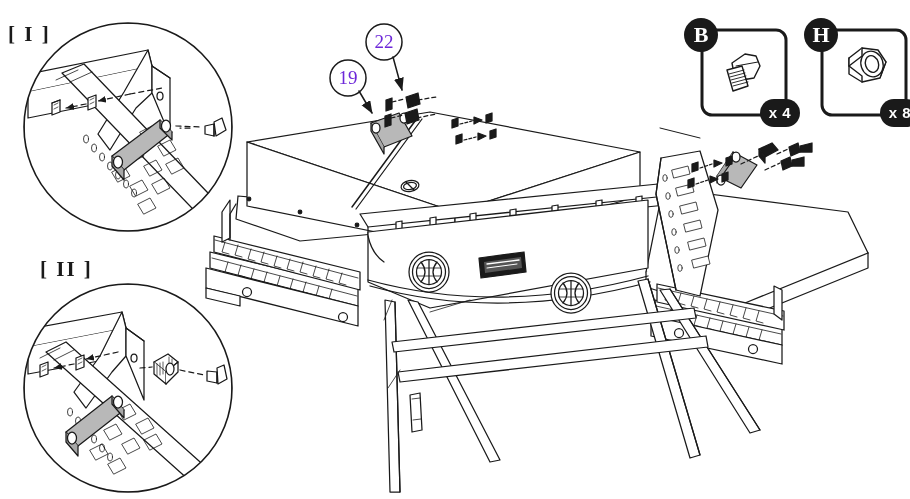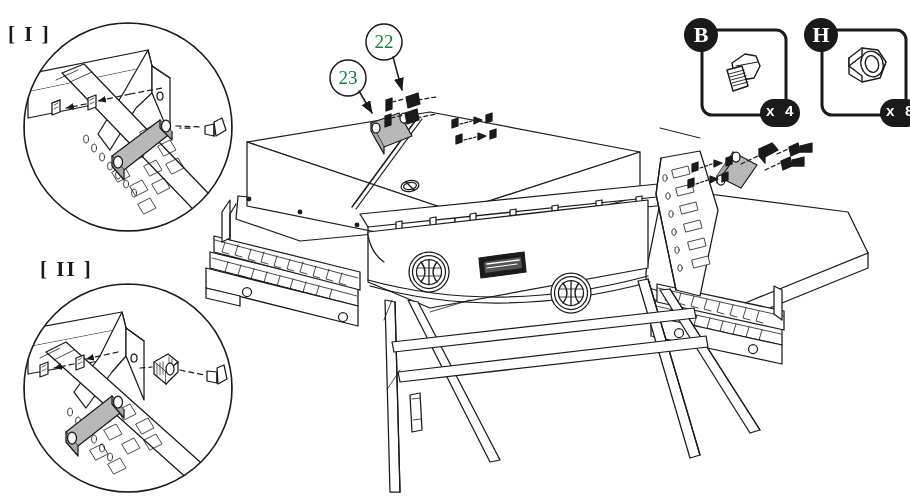--- a/index.html
+++ b/index.html
@@ -34,21 +34,21 @@
     user-select: none;
   }
   #tag-I  { left: 8px;  top: 22px; }
   #tag-II { left: 8px;  top: 257px; margin-left: 32px; }
 
   .callout-num {
     position: absolute;
     font-family: "Liberation Serif", serif;
     font-size: 19px;
     font-weight: 400;
-    color: #15803d;
+    color: #6d28d9;
     width: 36px;
     text-align: center;
     line-height: 36px;
     user-select: none;
   }
   #num-22 { left: 366px; top: 24px; }
   #num-23 { left: 330px; top: 60px; }
 
   .kit-letter {
     position: absolute;
@@ -67,21 +67,21 @@
   #kit-letter-B { left: 684px; top: 18px; }
   #kit-letter-H { left: 804px; top: 18px; }
 
   .kit-count {
     position: absolute;
     width: 40px;
     height: 28px;
     border-radius: 14px;
     background: #1a1a1a;
     color: #ffffff;
-    font-family: Liberation Mono, monospace;
+    font-family: Liberation Sans, sans-serif;
     font-size: 15px;
     font-weight: 700;
     line-height: 28px;
     text-align: center;
     letter-spacing: 0.5px;
     user-select: none;
   }
   #kit-count-B { left: 760px; top: 99px; }
   #kit-count-H { left: 880px; top: 99px; }
 </style>
@@ -537,21 +537,21 @@
 
     </g>
   </svg>
 
   <div class="detail-tag" id="tag-I">[ I ]</div>
 
   <div class="detail-tag" id="tag-II">[ II ]</div>
 
   <div class="callout-num" id="num-22">22</div>
 
-  <div class="callout-num" id="num-23">23</div>
+  <div class="callout-num" id="num-23">19</div>
 
   <div class="kit-letter" id="kit-letter-B">B</div>
 
   <div class="kit-letter" id="kit-letter-H">H</div>
 
   <div class="kit-count" id="kit-count-B">x 4</div>
 
   <div class="kit-count" id="kit-count-H">x 8</div>
 
 </div>

